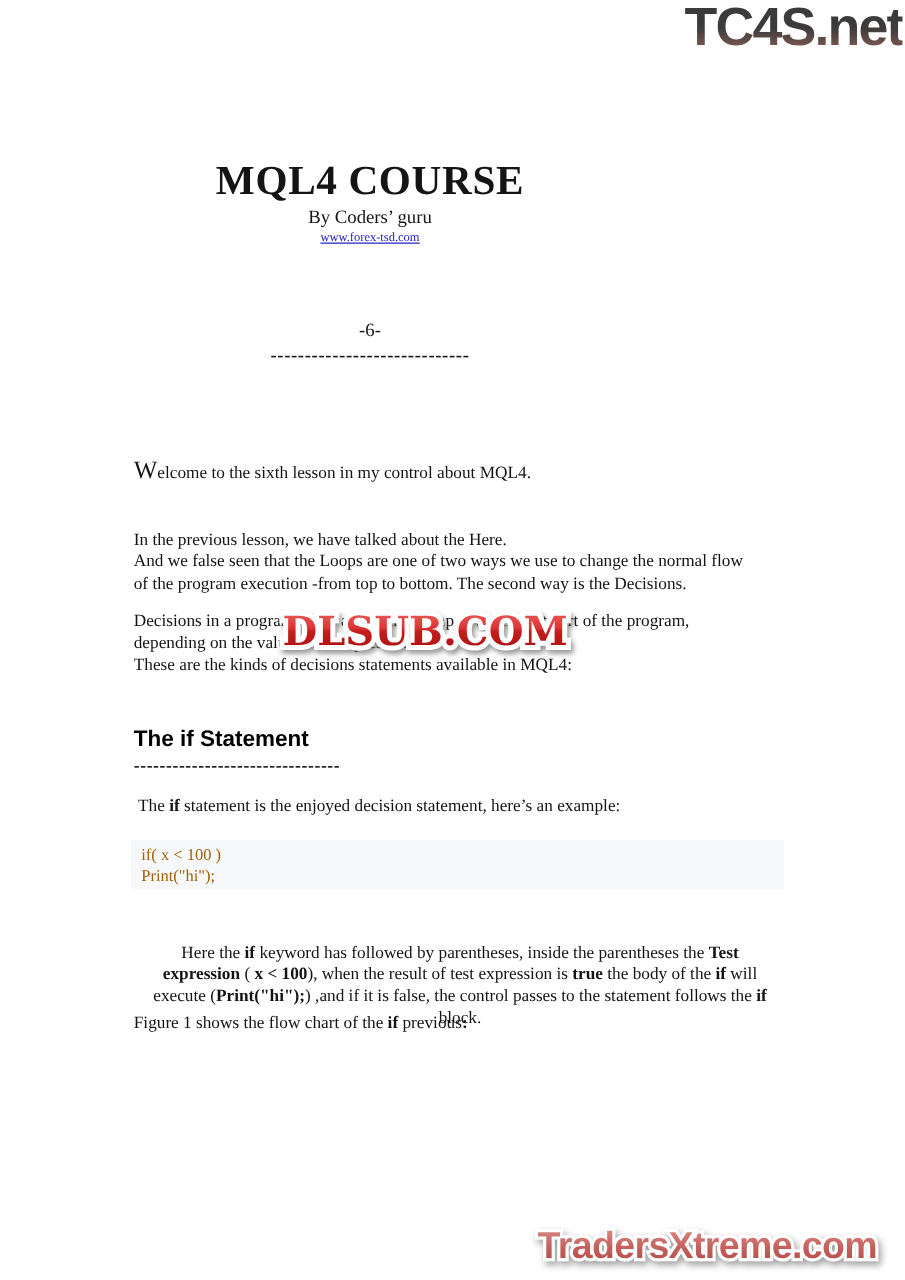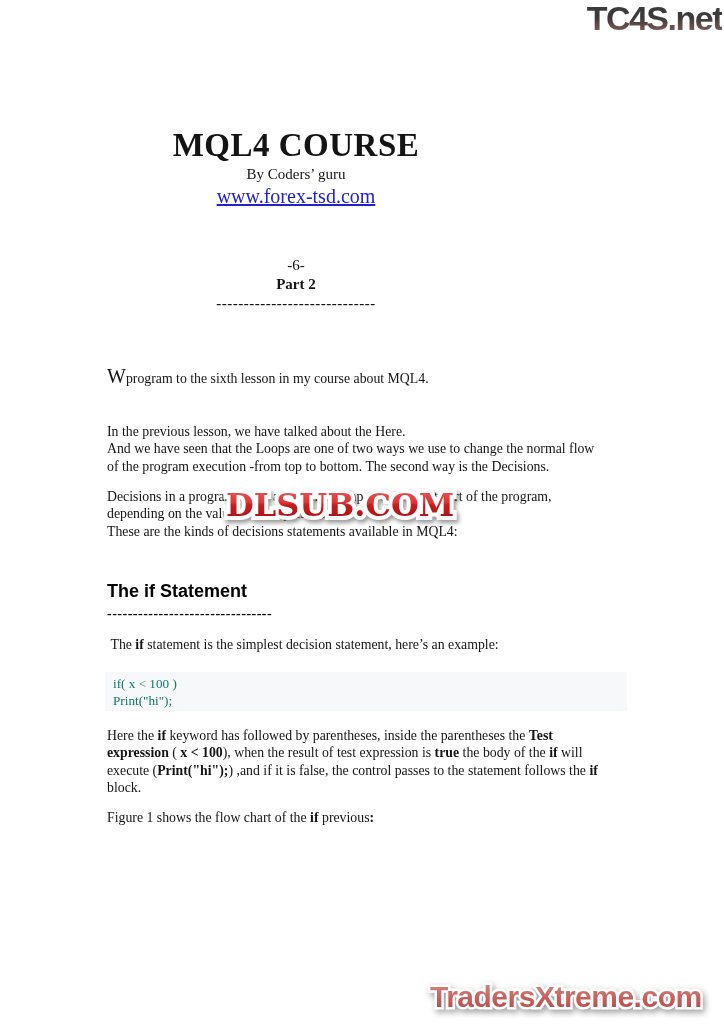--- a/index.html
+++ b/index.html
@@ -8,69 +8,69 @@
     background:#ffffff; overflow:hidden;
     font-family:"Liberation Serif", serif; color:#141414;
   }
   .abs{position:absolute;}
   .center{left:0; width:592px; text-align:center;}
 
   
   .tc4s{
     top:1px; right:2px;
     font-family:"Liberation Sans", sans-serif;
-    font-weight:700; font-size:34px; letter-spacing:-1.5px; line-height:1;
+    font-weight:700; font-size:43px; letter-spacing:-1.5px; line-height:1;
     background:linear-gradient(180deg, var(--tc4s-dark) 0%, var(--tc4s-dark) 50%, var(--tc4s-rust) 100%);
     -webkit-background-clip:text; background-clip:text; color:transparent;
     white-space:nowrap;
   }
 
   
   .doc-title{top:127px; font-size:33px; font-weight:bold; letter-spacing:0.5px;}
   .byline{top:166px; font-size:15px;}
-  .site-link{top:185px; font-size:20px;}
+  .site-link{top:185px; font-size:10px;}
   .site-link a{color:var(--link-blue); text-decoration:underline; cursor:pointer;}
 
   
   .lesson{top:256px; font-size:15px; line-height:18.5px;}
   .lesson .b{font-weight:bold;}
   .lesson .divider{font-weight:bold; letter-spacing:0.5px; margin-top:1px;}
 
   
   .para{
     left:107px; width:522px;
     font-size:13.8px; line-height:17.3px;
     white-space:pre-wrap;
   }
   .para b{font-weight:bold;}
   .dropcap{font-size:20px; line-height:1;}
   .p-welcome{top:366px;}
   .p-loops{top:423px;}
   .p-decisions{top:488px;}
   .p-example-intro{top:636px;}
-  .p-here{top:727px;}
+  .p-here{top:753px;text-align:center;}
   .p-figure{top:809px;}
 
   
   .section-heading{
     left:107px; top:581px;
     font-family:"Liberation Sans", sans-serif;
     font-weight:bold; font-size:18px; color:#000;
   }
   .section-underline{
     left:107px; top:606px;
     font-weight:bold; font-size:14px; letter-spacing:0.5px; color:#000;
   }
 
   
   .code-block{
     left:105px; top:672px; width:514px; height:36px;
     background:var(--code-bg);
     padding:3px 0 0 8px;
-    font-size:13.2px; line-height:17px; color:#0f766e;
+    font-size:13.2px; line-height:17px; color:#a16207;
     white-space:pre-wrap;
   }
 
   
   .wm{white-space:nowrap; line-height:1;}
   .wm .layer{position:absolute; left:0; top:0; white-space:nowrap;}
 
   .wm-dlsub{
     left:226px; top:489px; width:270px; height:44px;
     font-family:"DejaVu Serif", serif; font-weight:700; font-size:32px;
@@ -105,39 +105,38 @@
   <div class="abs tc4s">TC4S.net</div>
 
   <div class="abs center doc-title">MQL4 COURSE</div>
   <div class="abs center byline">By Coders’ guru</div>
   <div class="abs center site-link">
     <a>www.forex-tsd.com</a>
   </div>
 
   <div class="abs center lesson">
     <div>-6-</div>
-    <div class="b">Part 2</div>
     <div class="divider">-----------------------------</div>
   </div>
 
-  <div class="abs para p-welcome"><span class="dropcap">W</span><span>program to the sixth lesson in my course about MQL4.</span><br></div>
+  <div class="abs para p-welcome"><span class="dropcap">W</span><span>elcome to the sixth lesson in my control about MQL4.</span><br></div>
 
-  <div class="abs para p-loops"><span>In the previous lesson, we have talked about the Here.</span><br><span>And we have seen that the Loops are one of two ways we use to change the normal flow</span><br><span>of the program execution -from top to bottom. The second way is the Decisions.</span></div>
+  <div class="abs para p-loops"><span>In the previous lesson, we have talked about the Here.</span><br><span>And we false seen that the Loops are one of two ways we use to change the normal flow</span><br><span>of the program execution -from top to bottom. The second way is the Decisions.</span></div>
 
   <div class="abs para p-decisions"><span>Decisions in a program cause a one-time jump to a different part of the program,</span><br><span>depending on the value of an expression.</span><br><span>These are the kinds of decisions statements available in MQL4:</span></div>
 
   <div class="abs wm wm-dlsub">
     <span class="layer outline">DLSUB.COM</span>
     <span class="layer fill">DLSUB.COM</span>
   </div>
 
   <div class="abs section-heading">The if Statement</div>
   <div class="abs section-underline">--------------------------------</div>
 
-  <div class="abs para p-example-intro"><span> The </span><b>if</b><span> statement is the simplest decision statement, here’s an example:</span></div>
+  <div class="abs para p-example-intro"><span> The </span><b>if</b><span> statement is the enjoyed decision statement, here’s an example:</span></div>
 
   <div class="abs code-block"><span>if( x &lt; 100 )</span><br><span>Print("hi");</span></div>
 
   <div class="abs para p-here"><span>Here the </span><b>if</b><span> keyword has followed by parentheses, inside the parentheses the </span><b>Test</b><br><b>expression</b><span> ( </span><b>x &lt; 100</b><span>), when the result of test expression is </span><b>true</b><span> the body of the </span><b>if</b><span> will</span><br><span>execute (</span><b>Print("hi");</b><span>) ,and if it is false, the control passes to the statement follows the </span><b>if</b><br><span>block.</span></div>
 
   <div class="abs para p-figure"><span>Figure 1 shows the flow chart of the </span><b>if</b><span> previous</span><b>:</b></div>
 
   <div class="abs wm wm-traders">
     <span class="layer outline">TradersXtreme.com</span>
     <span class="layer fill">TradersXtreme.com</span>

